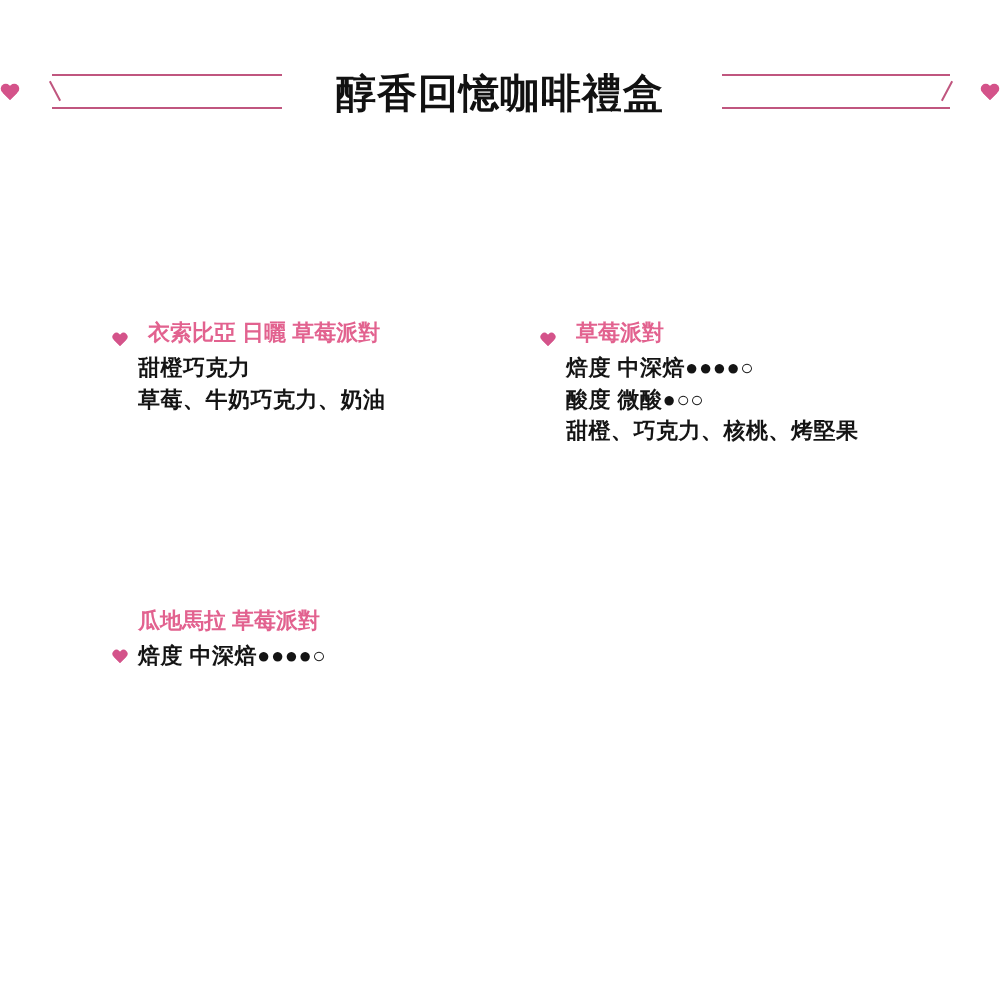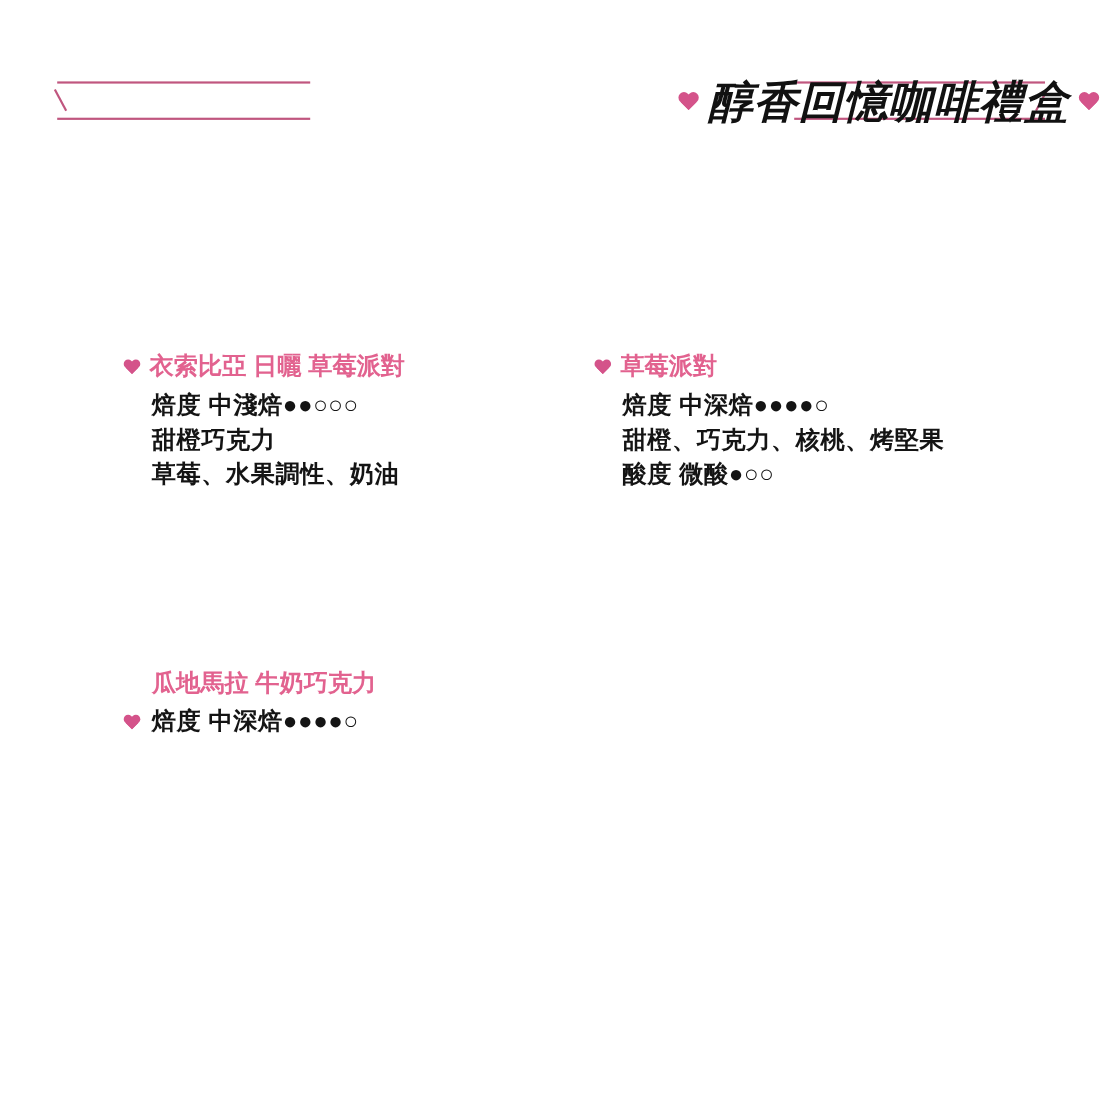--- a/index.html
+++ b/index.html
@@ -45,24 +45,23 @@
   }
 
   .title-wrap {
     position: absolute;
     left: 0;
     top: 0;
     width: 1000px;
     text-align: center;
     display: flex;
     align-items: center;
-    justify-content: flex-end;
+    justify-content: space-between;
     gap: 8px;
     height: 70px;
-    font-style: italic;
   }
   .title-text {
     font-size: 40px;
     font-weight: bold;
     letter-spacing: 1px;
     color: #111111;
     white-space: nowrap;
     line-height: 1;
   }
   .heart {
@@ -103,22 +102,22 @@
     top: 318px;
     left: 0;
     width: 1000px;
     height: 560px;
   }
   .item {
     position: absolute;
   }
   .item-head {
     display: flex;
-    align-items: center;
-    gap: 8px;
+    align-items: flex-end;
+    gap: 20px;
     margin-bottom: 4px;
   }
   .item-head .heart { margin-top: 4px; flex: 0 0 auto; }
   .item-name {
     font-size: 22px;
     font-weight: bold;
     color: #e2628f;
     line-height: 1.35;
     white-space: nowrap;
   }
@@ -166,42 +165,41 @@
 </div>
 
 <div class="items">
 
   <div class="item" id="item-ethiopia">
     <div class="item-head">
       <span class="heart small"></span>
       <span class="item-name">衣索比亞 日曬 草莓派對</span>
     </div>
     <div class="lines">
-      <div class="line">焙度 中淺焙●●○○○</div>
       <div class="line">甜橙巧克力</div>
-      <div class="line">草莓、水果調性、奶油</div>
+      <div class="line">草莓、牛奶巧克力、奶油</div>
     </div>
   </div>
 
   <div class="item" id="item-orange">
     <div class="item-head">
       <span class="heart small"></span>
       <span class="item-name">草莓派對</span>
     </div>
     <div class="lines">
       <div class="line">焙度 中深焙●●●●○</div>
+      <div class="line">酸度 微酸●○○</div>
       <div class="line">甜橙、巧克力、核桃、烤堅果</div>
-      <div class="line">酸度 微酸●○○</div>
     </div>
   </div>
 
   <div class="item" id="item-guatemala">
     <span class="heart small side-heart"></span>
     <div class="item-head">
 
-      <span class="item-name">瓜地馬拉 牛奶巧克力</span>
+      <span class="item-name">瓜地馬拉 草莓派對</span>
     </div>
     <div class="lines">
       <div class="line">焙度 中深焙●●●●○</div>
     </div>
   </div>
 
 </div>
 
 </body></html>

